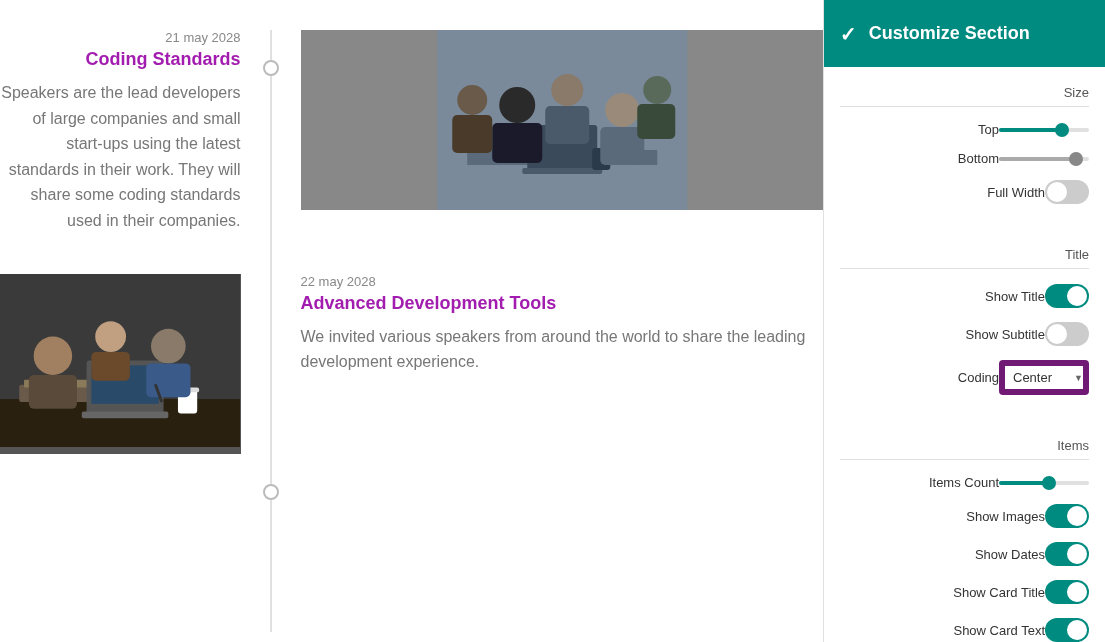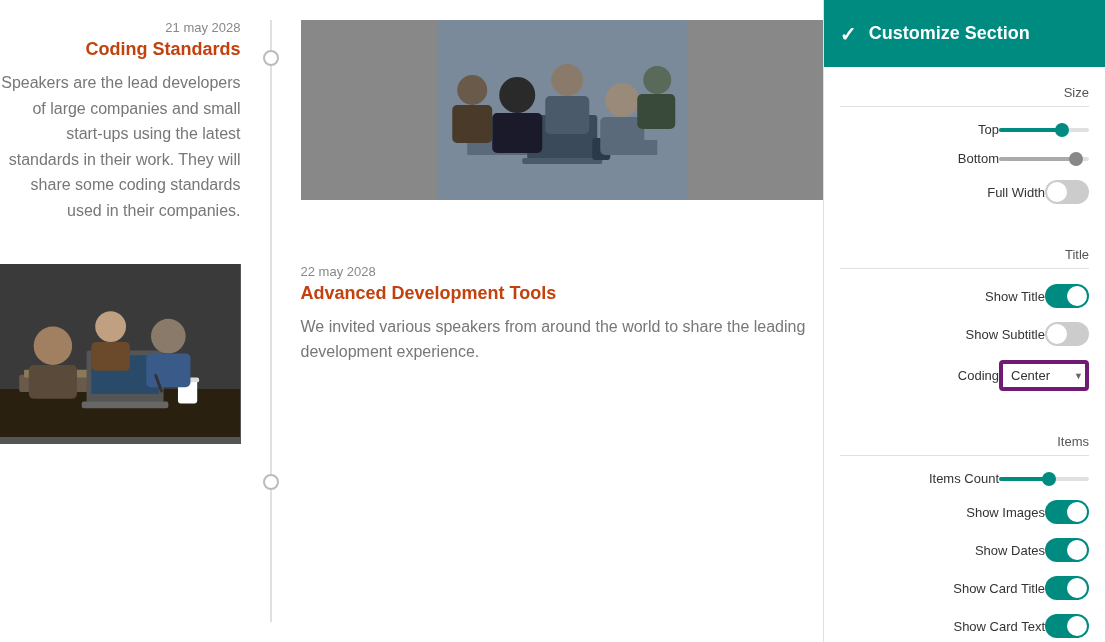--- a/index.html
+++ b/index.html
@@ -40,21 +40,21 @@
 
     .event-date {
       font-size: 13px;
       color: #888;
       margin-bottom: 4px;
     }
 
     .event-title {
       font-size: 18px;
       font-weight: bold;
-      color: #c2410c;
+      color: #a21caf;
       margin-bottom: 10px;
     }
 
     .event-desc {
       font-size: 16px;
       color: #777;
       line-height: 1.6;
     }
 
     
@@ -212,21 +212,21 @@
       position: absolute;
       right: 6px;
       top: 50%;
       transform: translateY(-50%);
       font-size: 9px;
       color: #666;
       pointer-events: none;
     }
 
     .select-wrapper select {
-      border: 4px solid #701a75;
+      border: 6px solid #701a75;
       border-radius: 4px;
       padding: 4px 24px 4px 8px;
       font-size: 13px;
       color: #333;
       background: #fff;
       appearance: none;
       -webkit-appearance: none;
       cursor: pointer;
       min-width: 90px;
     }
@@ -263,21 +263,21 @@
     }
   </style>
 </head>
 <body>
 
 <div class="main-content">
   <div style="position: relative; width: 100%; height: 100%;">
 
     <div class="timeline-line" style="left: calc(50% - 141px); position: absolute; top: 0; bottom: 0; width: 2px; background: #e0e0e0;"></div>
 
-    <div class="event-row" style="margin-bottom: 40px; ">
+    <div class="event-row" style="margin-bottom: 40px; margin-top: 10px;">
 
       <div class="event-left" style="width: calc(50% - 141px); padding-right: 30px; text-align: right;">
         <div class="event-date">21 may 2028</div>
         <div class="event-title">Coding Standards</div>
         <div class="event-desc">Speakers are the lead developers of large companies and small start-ups using the latest standards in their work. They will share some coding standards used in their companies.</div>
       </div>
 
       <div style="position: absolute; left: calc(50% - 141px); top: 30px; width: 16px; height: 16px; border-radius: 50%; background: #fff; border: 2px solid #bbb; transform: translateX(-50%); z-index: 2;"></div>
 
       <div style="width: calc(50% + 141px); padding-left: 30px;">

